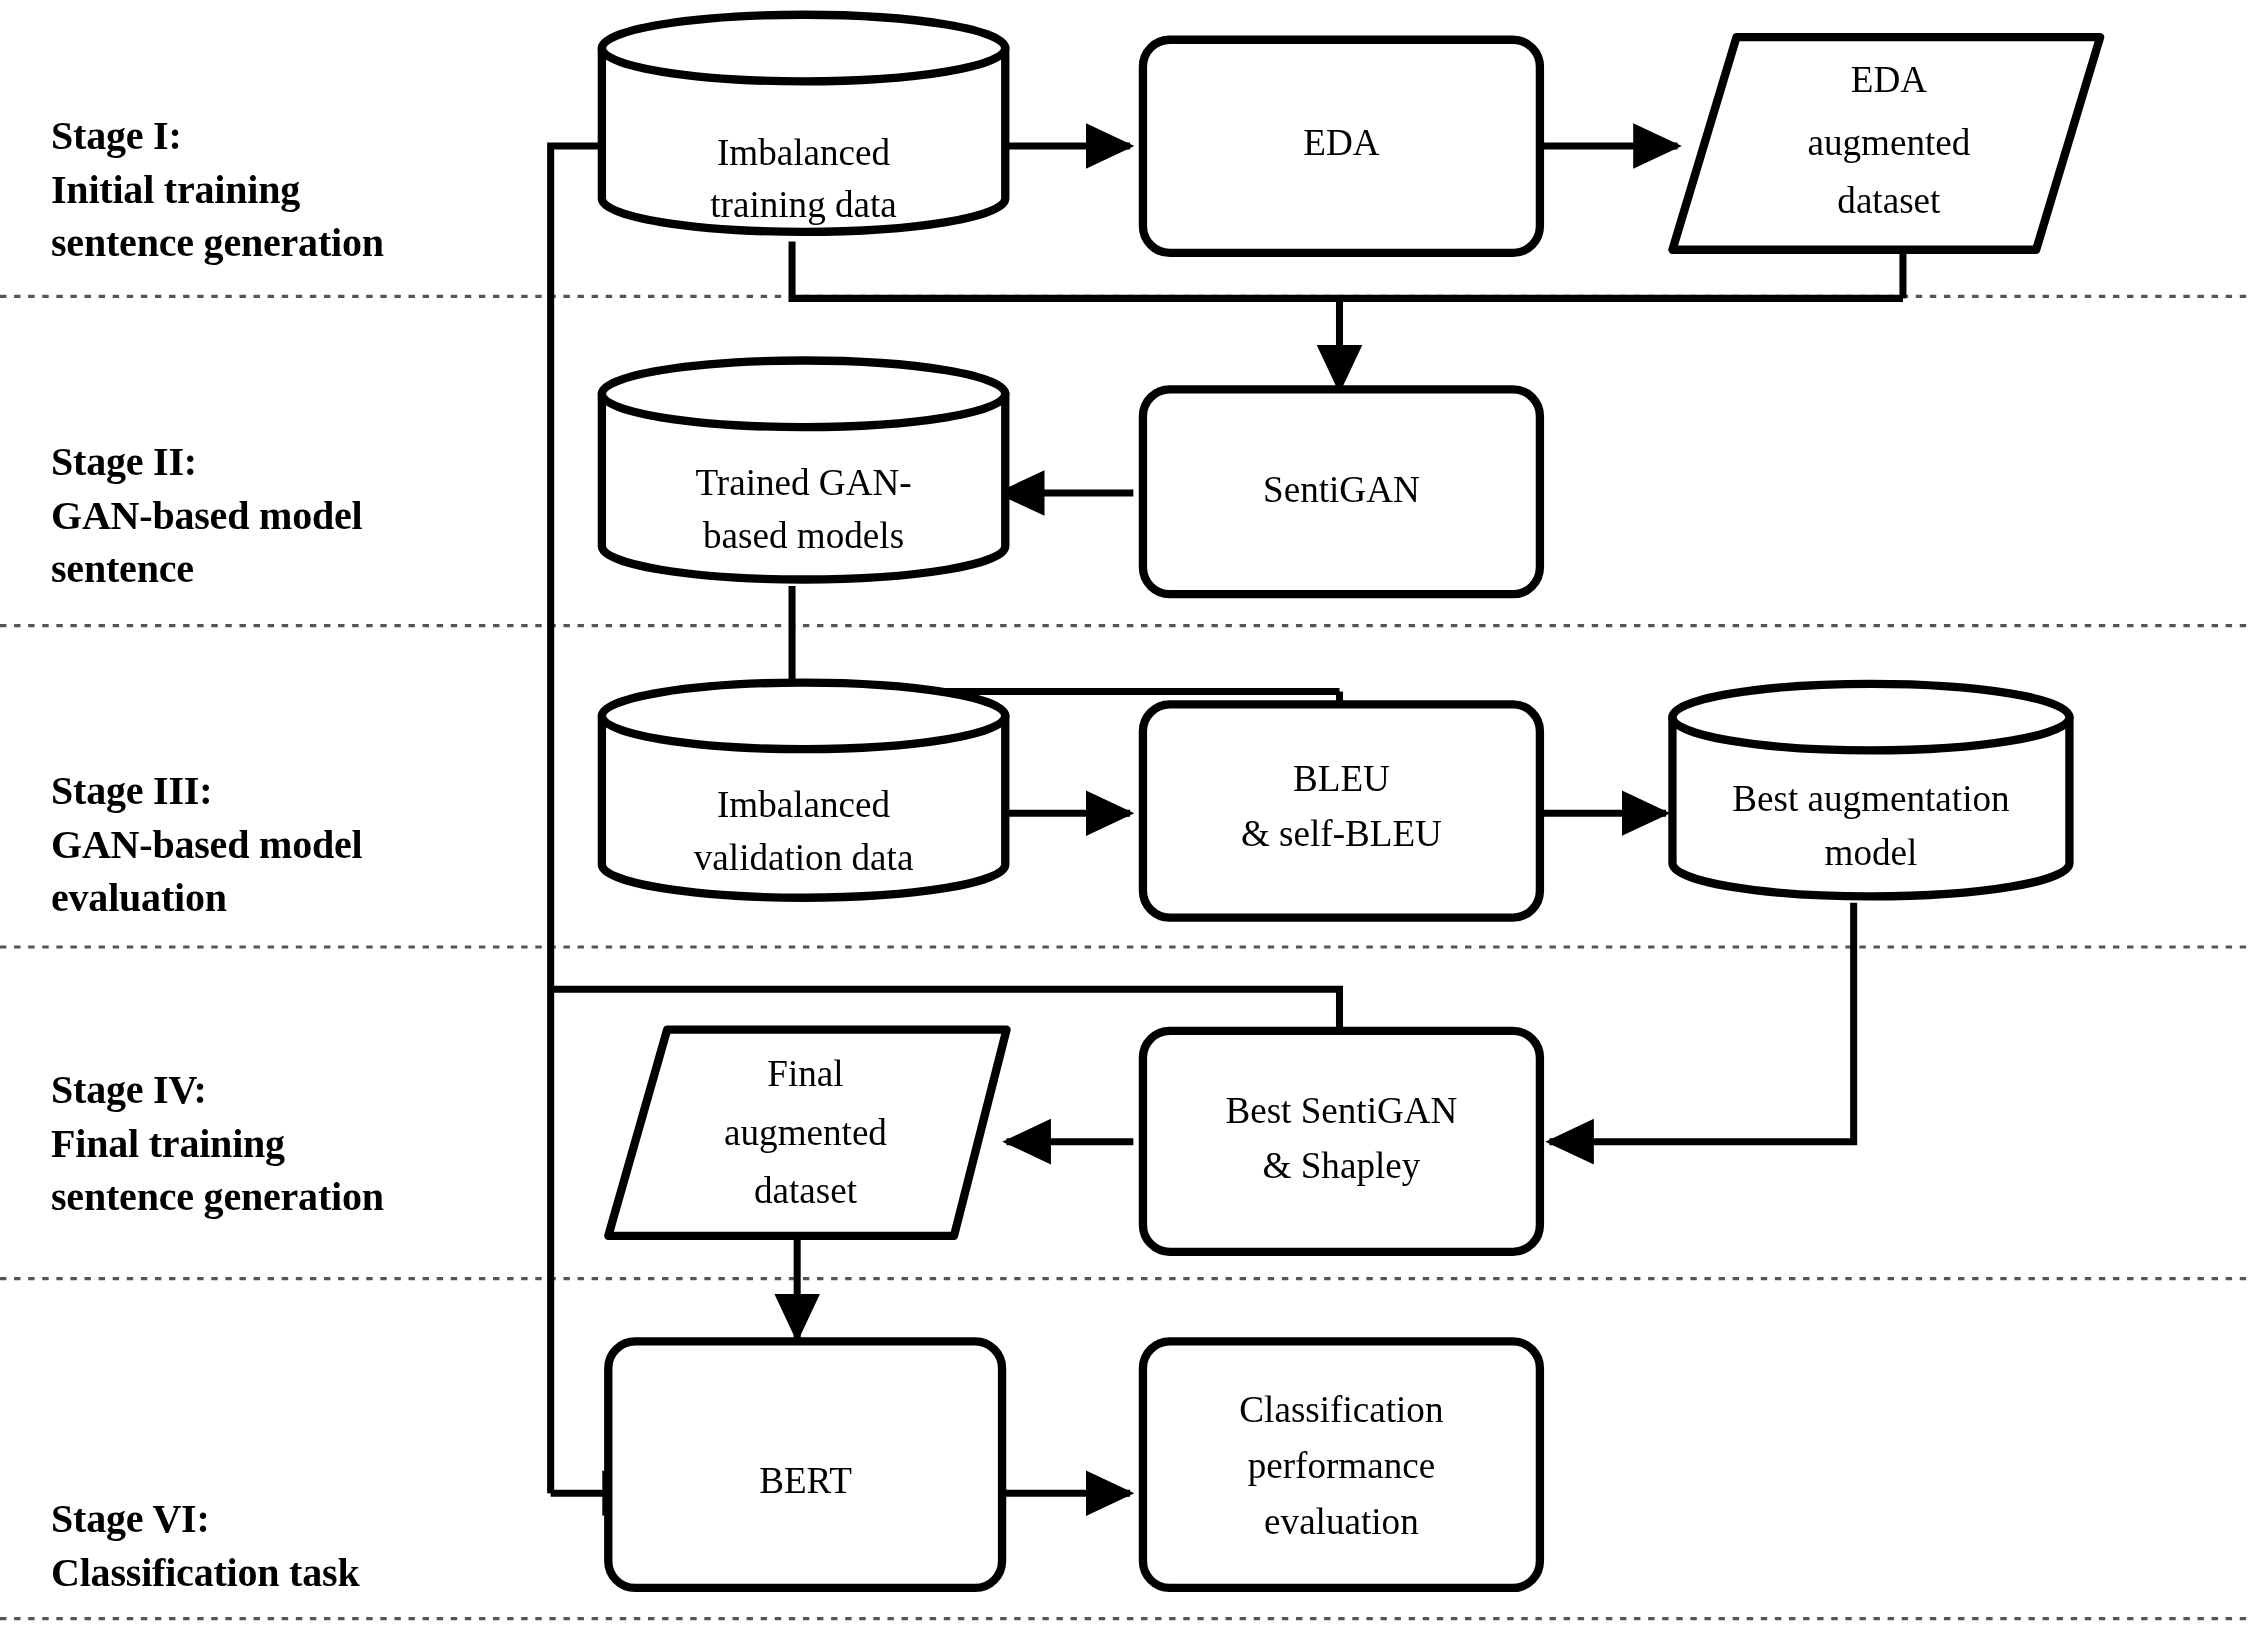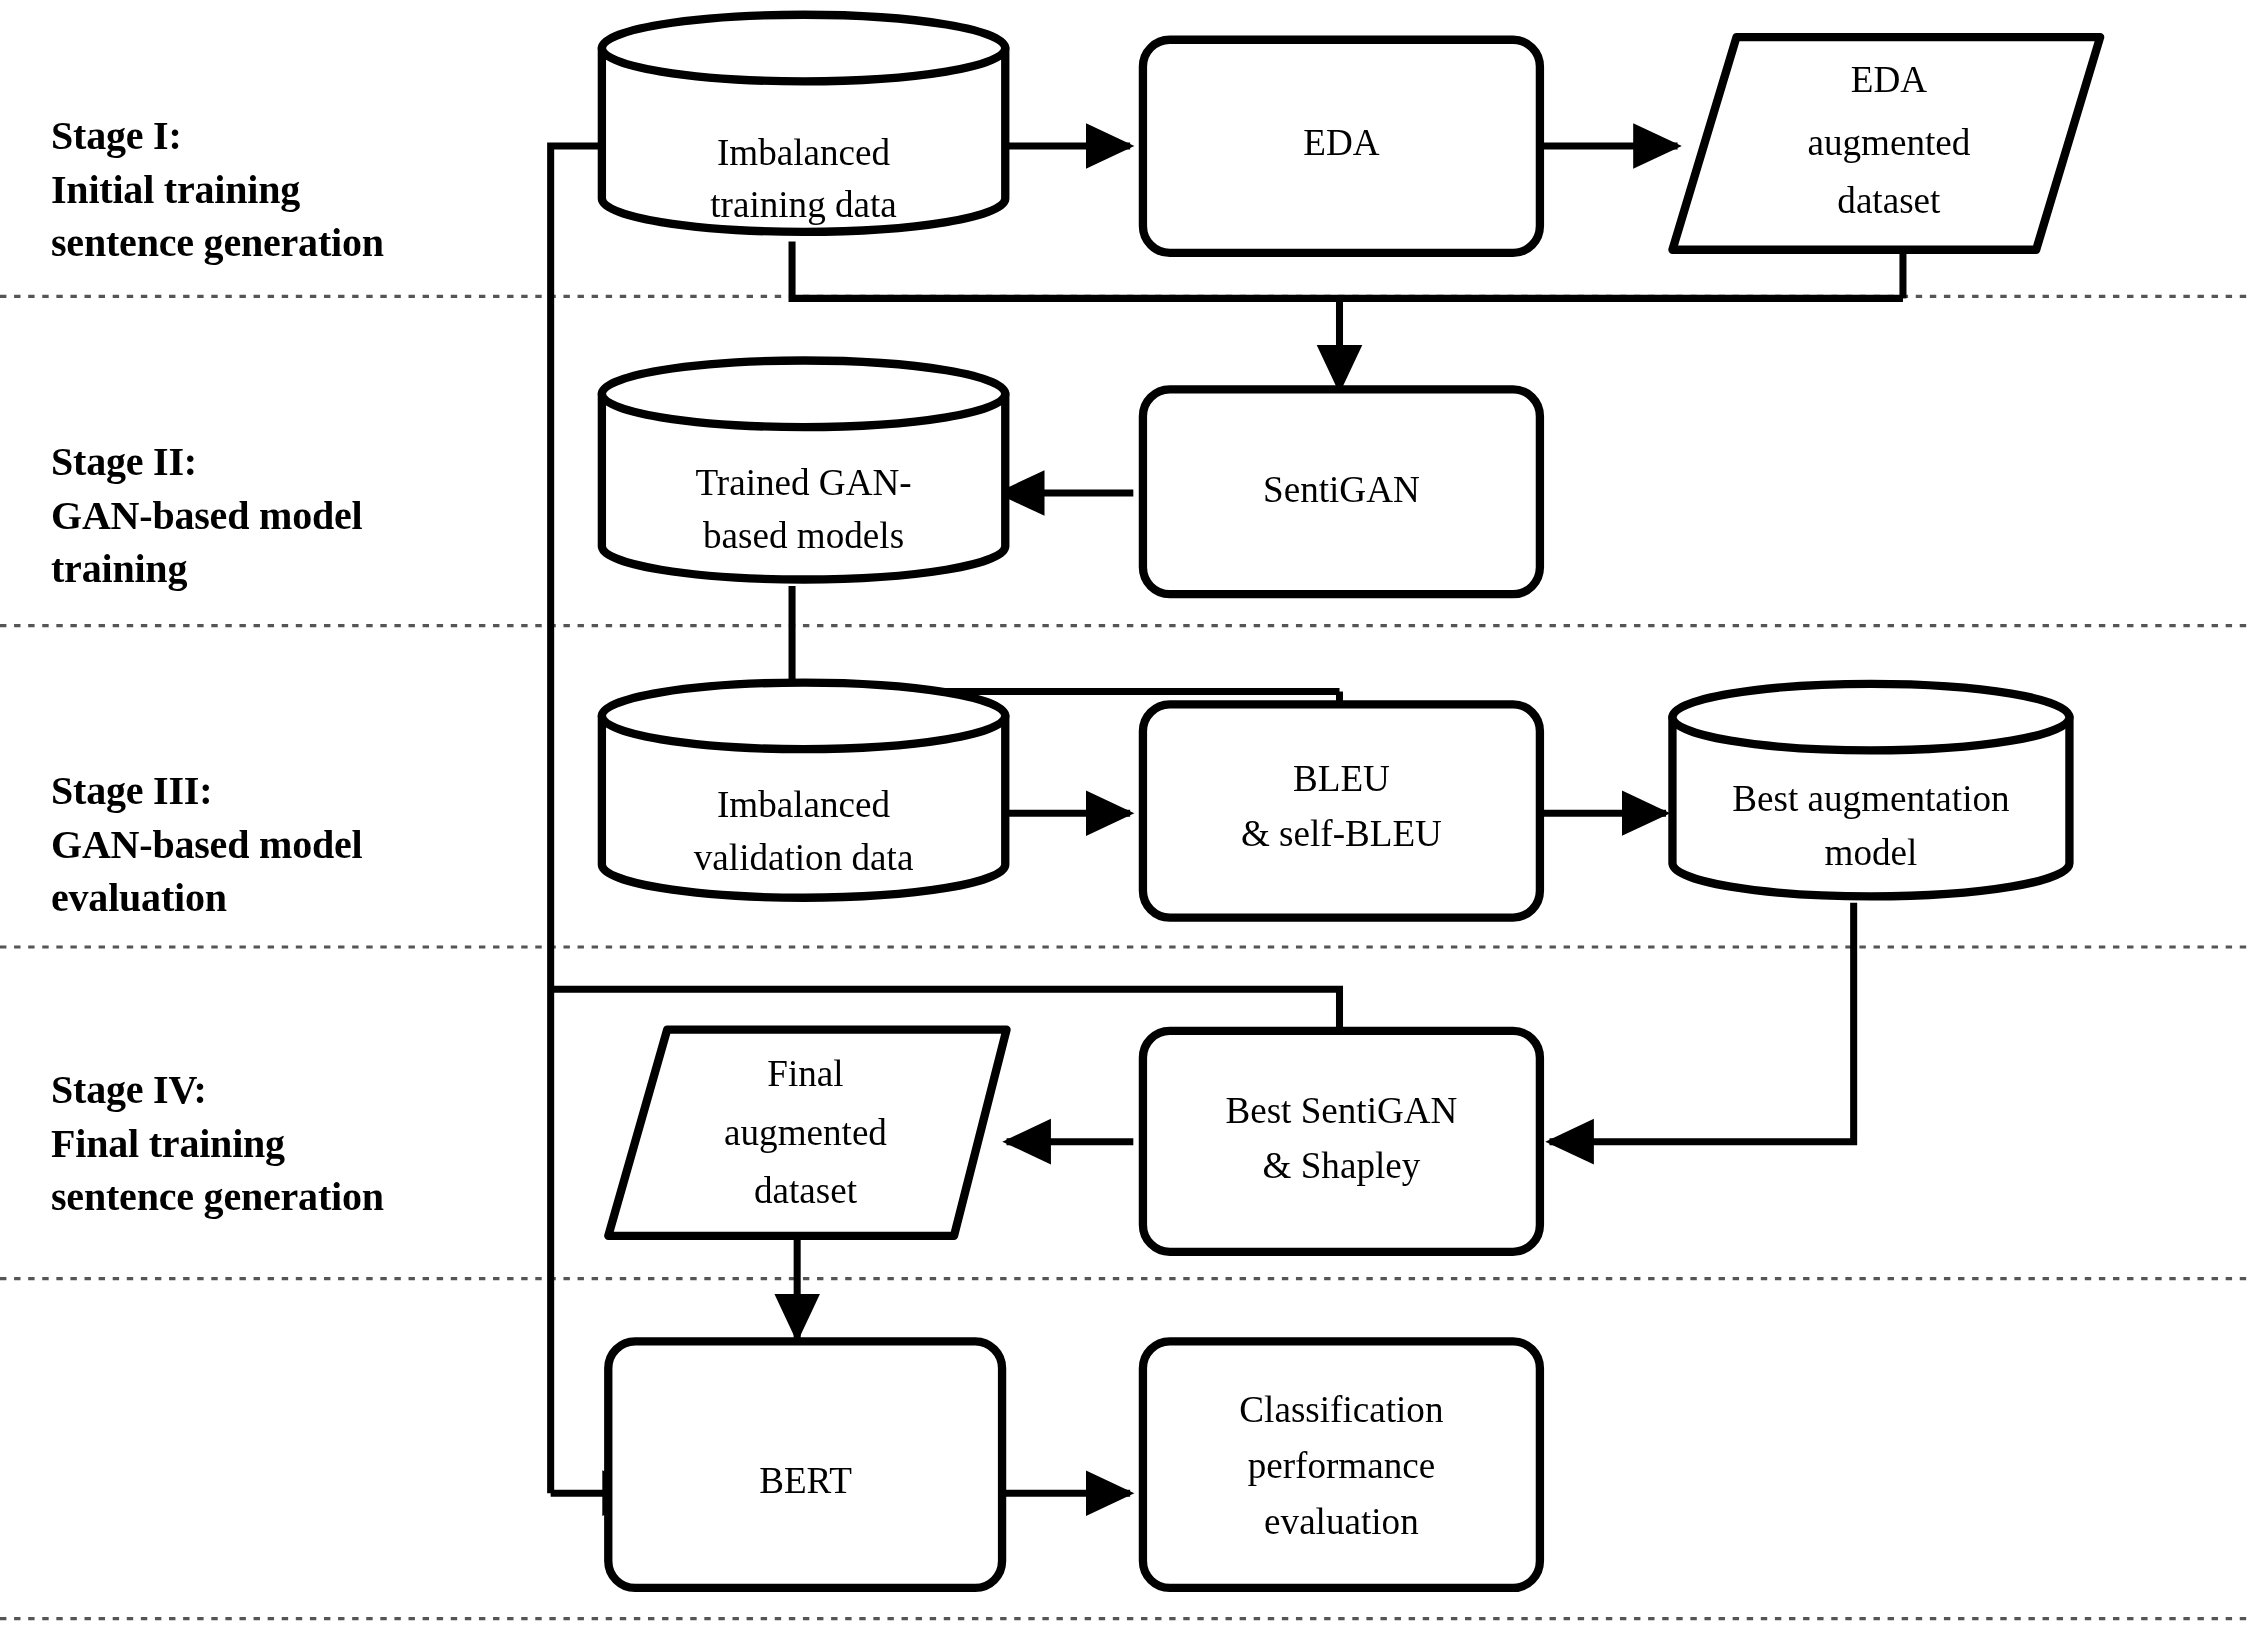--- a/index.html
+++ b/index.html
@@ -30,27 +30,29 @@
 </head>
 <body>
 
 <div id="root">
 
   <div class="stage-label" style="left:51px; top:109px;font-family:Liberation Serif, serif;">Stage I:
 Initial training
 sentence generation</div>
   <div class="stage-label" style="left:51px; top:435px;">Stage II:
 GAN-based model
-training</div>
+sentence</div>
   <div class="stage-label" style="left:51px; top:749px;margin-top:15px;">Stage III:
 GAN-based model
 evaluation</div>
   <div class="stage-label" style="left:51px; top:1063px;">Stage IV:
 Final training
 sentence generation</div>
+  <div class="stage-label" style="left:51px; top:1492px;">Stage VI:
+Classification task</div>
 
   <svg id="canvas" viewBox="0 0 3514 2580" xmlns="http://www.w3.org/2000/svg">
     <defs>
       <marker id="arw" viewBox="0 0 12 12" refX="10.5" refY="6" markerWidth="7.2" markerHeight="7.2" orient="auto-start-reverse">
         <path d="M 0 0.6 L 11.5 6 L 0 11.4 z" fill="#000000"></path>
       </marker>
     </defs>
 
     <line class="divider" x1="0" y1="463" x2="3514" y2="463"></line>
     <line class="divider" x1="0" y1="977" x2="3514" y2="977"></line>

